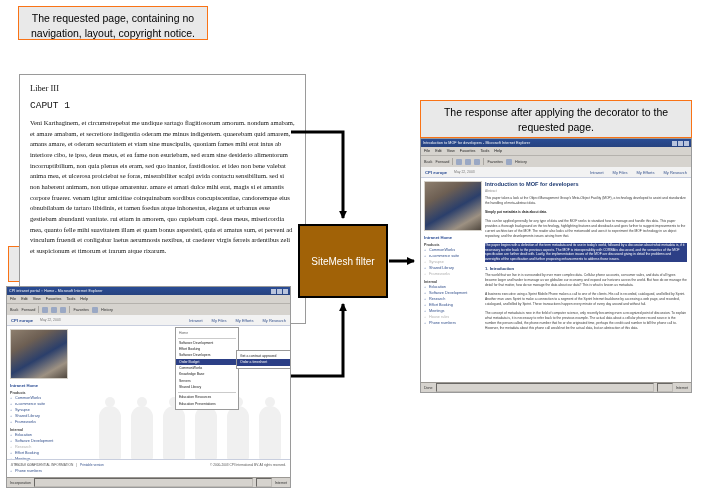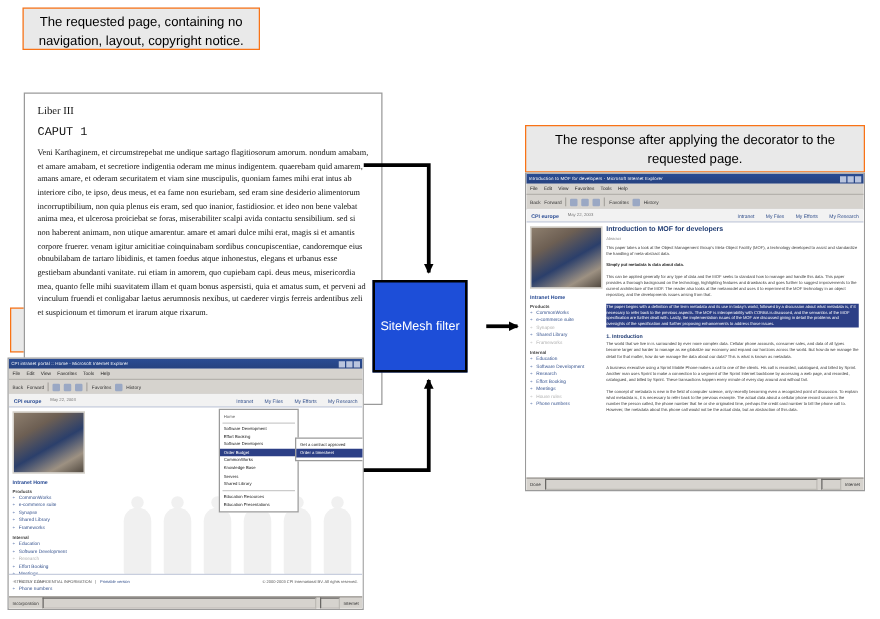--- a/index.html
+++ b/index.html
@@ -133,22 +133,22 @@
   }
   .menu-pop .mi { font-size:3.4px; color:#222; padding:0.6px 3px; white-space:nowrap; line-height:1.5; }
   .menu-pop .mi.sel { background:#2c3f86; color:#fff; }
   .menu-pop .mi.grp { color:#666; }
   .menu-pop .divider { height:1px; background:#cbcbcb; margin:1.5px 2px; }
   .menu-sub { position:absolute; left:60px; top:22px; width:60px; background:#fff;
     border:1px solid #9a9a9a; padding:2px 0; z-index:4; }
 
   
   #filter-box {
-    position:absolute; left:298px; top:224px; width:76px; height:74px;
-    background:#1d4ed8; border:2px solid #000;
+    position:absolute; left:298px; top:224px; width:90px; height:74px;
+    background:#a16207; border:2px solid #000;
     display:flex; align-items:center; justify-content:center;
     box-sizing:border-box;
   }
   #filter-box .lbl { color:#fff; font-size:10px; }
 
   
   #arrows { position:absolute; left:0; top:0; width:704px; height:495px; pointer-events:none; }
 </style>
 </head>
 <body>

